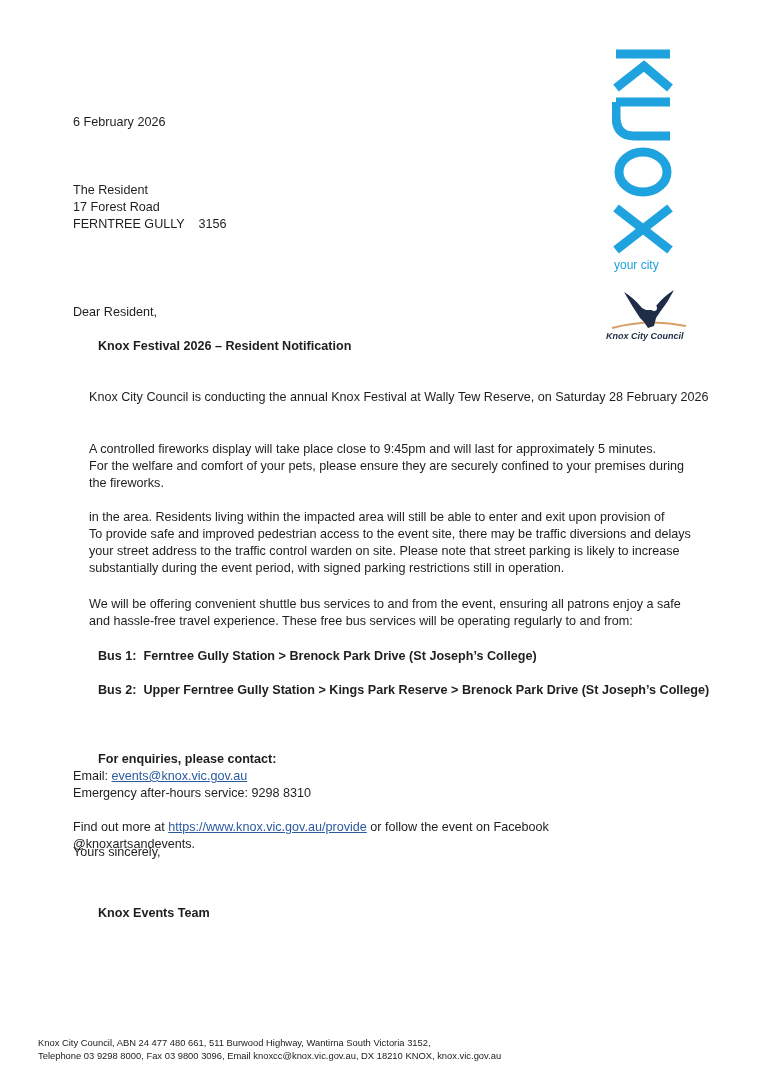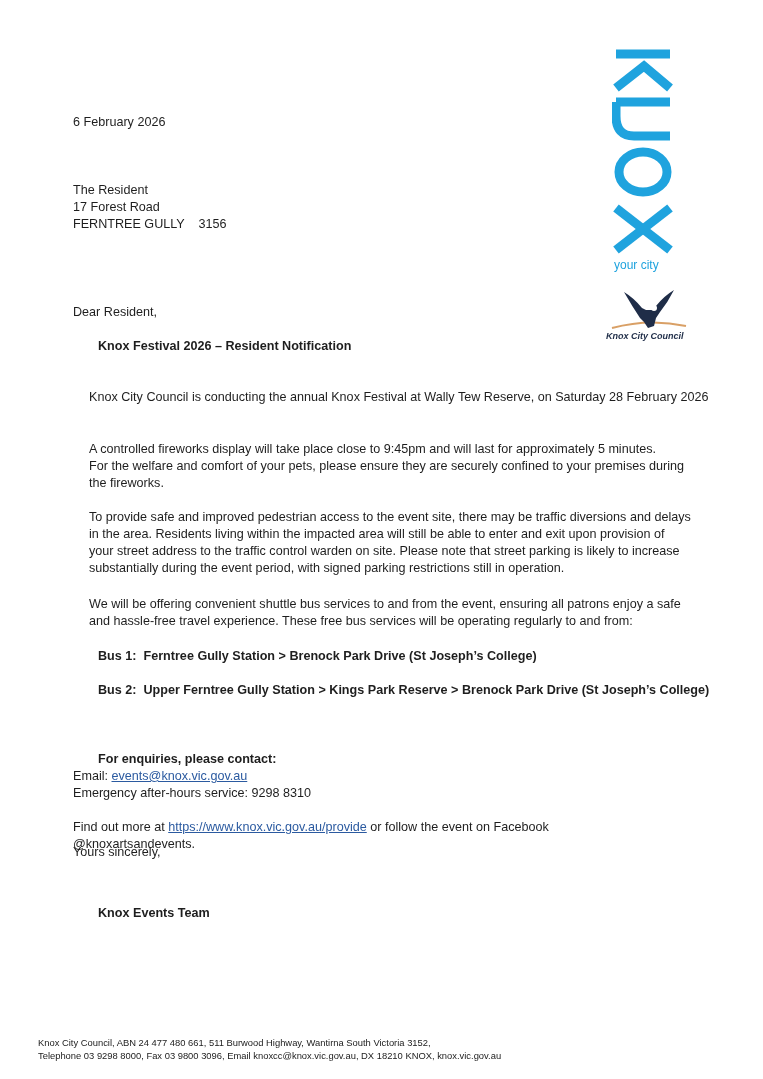--- a/index.html
+++ b/index.html
@@ -57,22 +57,22 @@
     <div>Knox City Council is conducting the annual Knox Festival at Wally Tew Reserve, on Saturday 28 February 2026</div>
   </div>
 
   <div class="para" style="top:441px">
     <div>A controlled fireworks display will take place close to 9:45pm and will last for approximately 5 minutes.</div>
     <div>For the welfare and comfort of your pets, please ensure they are securely confined to your premises during</div>
     <div>the fireworks.</div>
   </div>
 
   <div class="para" style="top:509px">
+    <div>in the area. Residents living within the impacted area will still be able to enter and exit upon provision of</div>
     <div>To provide safe and improved pedestrian access to the event site, there may be traffic diversions and delays</div>
-    <div>in the area. Residents living within the impacted area will still be able to enter and exit upon provision of</div>
     <div>your street address to the traffic control warden on site. Please note that street parking is likely to increase</div>
     <div>substantially during the event period, with signed parking restrictions still in operation.</div>
   </div>
 
   <div class="para" style="top:596px">
     <div>We will be offering convenient shuttle bus services to and from the event, ensuring all patrons enjoy a safe</div>
     <div>and hassle-free travel experience. These free bus services will be operating regularly to and from:</div>
   </div>
 
   <div class="txt bold" style="top:648px; white-space:pre">Bus 1:  Ferntree Gully Station &gt; Brenock Park Drive (St Joseph’s College)</div>

